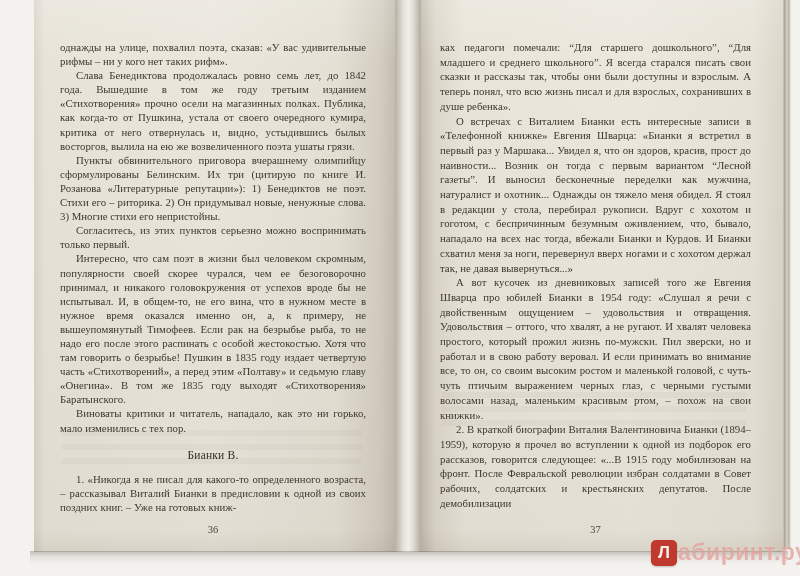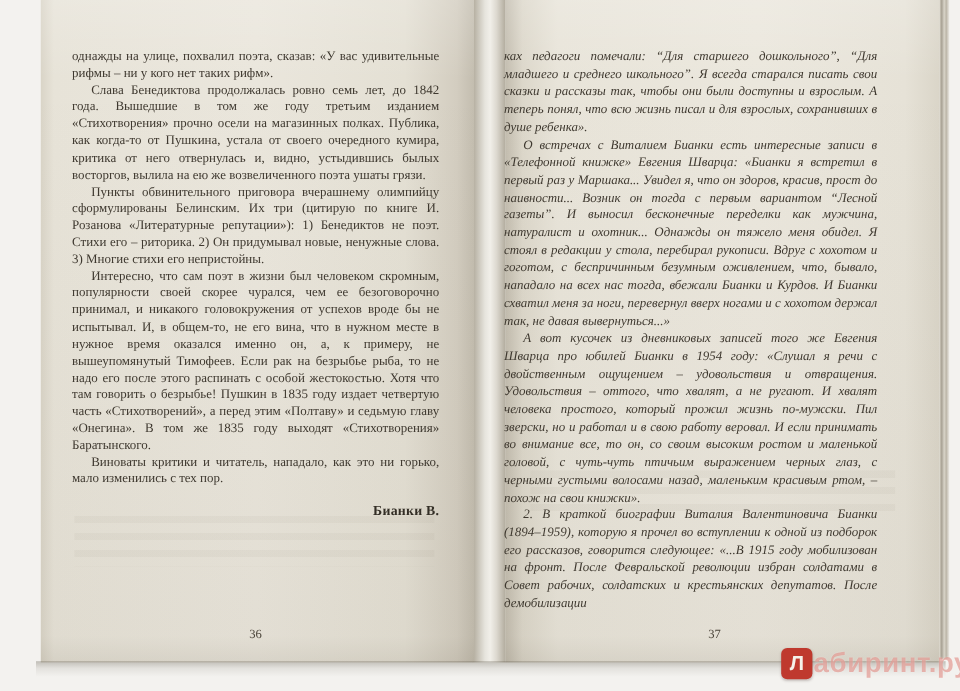--- a/index.html
+++ b/index.html
@@ -39,26 +39,26 @@
     position: absolute; left: 30px; top: 551px; width: 758px; height: 13px;
     background: linear-gradient(180deg, rgba(84,78,63,0.32) 0%, rgba(84,78,63,0.10) 45%, rgba(84,78,63,0) 100%);
   }
   
   .text-col {
     position: absolute; top: 40px;
     font-size: 10.8px; color: #3e382f;
     text-align: justify;
   }
   .col-left  { left: 60px;  width: 306px; line-height: 14.1px; }
-  .col-right { left: 420px; width: 311px; line-height: 14.7px; font-style: italic; }
+  .col-right { left: 440px; width: 311px; line-height: 14.7px; }
   p.para { margin: 0; text-indent: 16px; }
   p.para.cont { text-indent: 0; }
   h2.section {
-    font-size: 11.5px; font-weight: bold; color: #332e26;
-    margin: 13px 0 10px 0; text-align: right; letter-spacing: 0.2px;
+    font-size: 11.5px; font-weight: normal; color: #332e26;
+    margin: 13px 0 10px 0; text-align: center; letter-spacing: 0.2px;
   }
   .page-num {
     position: absolute; top: 524px;
     font-size: 10.5px; color: #494338; text-align: center;
   }
   .num-left  { left: 60px;  width: 306px; }
   .num-right { left: 440px; width: 311px; text-align: center; }
   
   .ghost {
     position: absolute; pointer-events: none;
@@ -104,23 +104,25 @@
 
   <div class="book-shadow"></div>
 
   <div class="ghost ghost-left"></div>
   <div class="ghost ghost-right"></div>
 
   <div class="text-col col-left">
     <p class="para cont">однажды на улице, похвалил поэта, сказав: «У вас удивительные рифмы – ни у кого нет таких рифм».</p>
     <p class="para">Слава Бенедиктова продолжалась ровно семь лет, до 1842 года. Вышедшие в том же году третьим изданием «Стихотворения» прочно осели на магазинных полках. Публика, как когда-то от Пушкина, устала от своего очередного кумира, критика от него отвернулась и, видно, устыдившись былых восторгов, вылила на ею же возвеличенного поэта ушаты грязи.</p>
     <p class="para">Пункты обвинительного приговора вчерашнему олимпийцу сформулированы Белинским. Их три (цитирую по книге И. Розанова «Литературные репутации»): 1) Бенедиктов не поэт. Стихи его – риторика. 2) Он придумывал новые, ненужные слова. 3) Многие стихи его непристойны.</p>
+    <p class="para">Согласитесь, из этих пунктов серьезно можно воспринимать только первый.</p>
     <p class="para">Интересно, что сам поэт в жизни был человеком скромным, популярности своей скорее чурался, чем ее безоговорочно принимал, и никакого головокружения от успехов вроде бы не испытывал. И, в общем-то, не его вина, что в нужном месте в нужное время оказался именно он, а, к примеру, не вышеупомянутый Тимофеев. Если рак на безрыбье рыба, то не надо его после этого распинать с особой жестокостью. Хотя что там говорить о безрыбье! Пушкин в 1835 году издает четвертую часть «Стихотворений», а перед этим «Полтаву» и седьмую главу «Онегина». В том же 1835 году выходят «Стихотворения» Баратынского.</p>
     <p class="para">Виноваты критики и читатель, нападало, как это ни горько, мало изменились с тех пор.</p>
     <h2 class="section">Бианки В.</h2>
+    <p class="para">1. «Никогда я не писал для какого-то определенного возраста, – рассказывал Виталий Бианки в предисловии к одной из своих поздних книг. – Уже на готовых книж-</p>
   </div>
   <div class="page-num num-left">36</div>
 
   <div class="text-col col-right">
     <p class="para cont">ках педагоги помечали: “Для старшего дошкольного”, “Для младшего и среднего школьного”. Я всегда старался писать свои сказки и рассказы так, чтобы они были доступны и взрослым. А теперь понял, что всю жизнь писал и для взрослых, сохранивших в душе ребенка».</p>
     <p class="para">О встречах с Виталием Бианки есть интересные записи в «Телефонной книжке» Евгения Шварца: «Бианки я встретил в первый раз у Маршака... Увидел я, что он здоров, красив, прост до наивности... Возник он тогда с первым вариантом “Лесной газеты”. И выносил бесконечные переделки как мужчина, натуралист и охотник... Однажды он тяжело меня обидел. Я стоял в редакции у стола, перебирал рукописи. Вдруг с хохотом и гоготом, с беспричинным безумным оживлением, что, бывало, нападало на всех нас тогда, вбежали Бианки и Курдов. И Бианки схватил меня за ноги, перевернул вверх ногами и с хохотом держал так, не давая вывернуться...»</p>
     <p class="para">А вот кусочек из дневниковых записей того же Евгения Шварца про юбилей Бианки в 1954 году: «Слушал я речи с двойственным ощущением – удовольствия и отвращения. Удовольствия – оттого, что хвалят, а не ругают. И хвалят человека простого, который прожил жизнь по-мужски. Пил зверски, но и работал и в свою работу веровал. И если принимать во внимание все, то он, со своим высоким ростом и маленькой головой, с чуть-чуть птичьим выражением черных глаз, с черными густыми волосами назад, маленьким красивым ртом, – похож на свои книжки».</p>
     <p class="para">2. В краткой биографии Виталия Валентиновича Бианки (1894–1959), которую я прочел во вступлении к одной из подборок его рассказов, говорится следующее: «...В 1915 году мобилизован на фронт. После Февральской революции избран солдатами в Совет рабочих, солдатских и крестьянских депутатов. После демобилизации</p>
   </div>
   <div class="page-num num-right">37</div>

